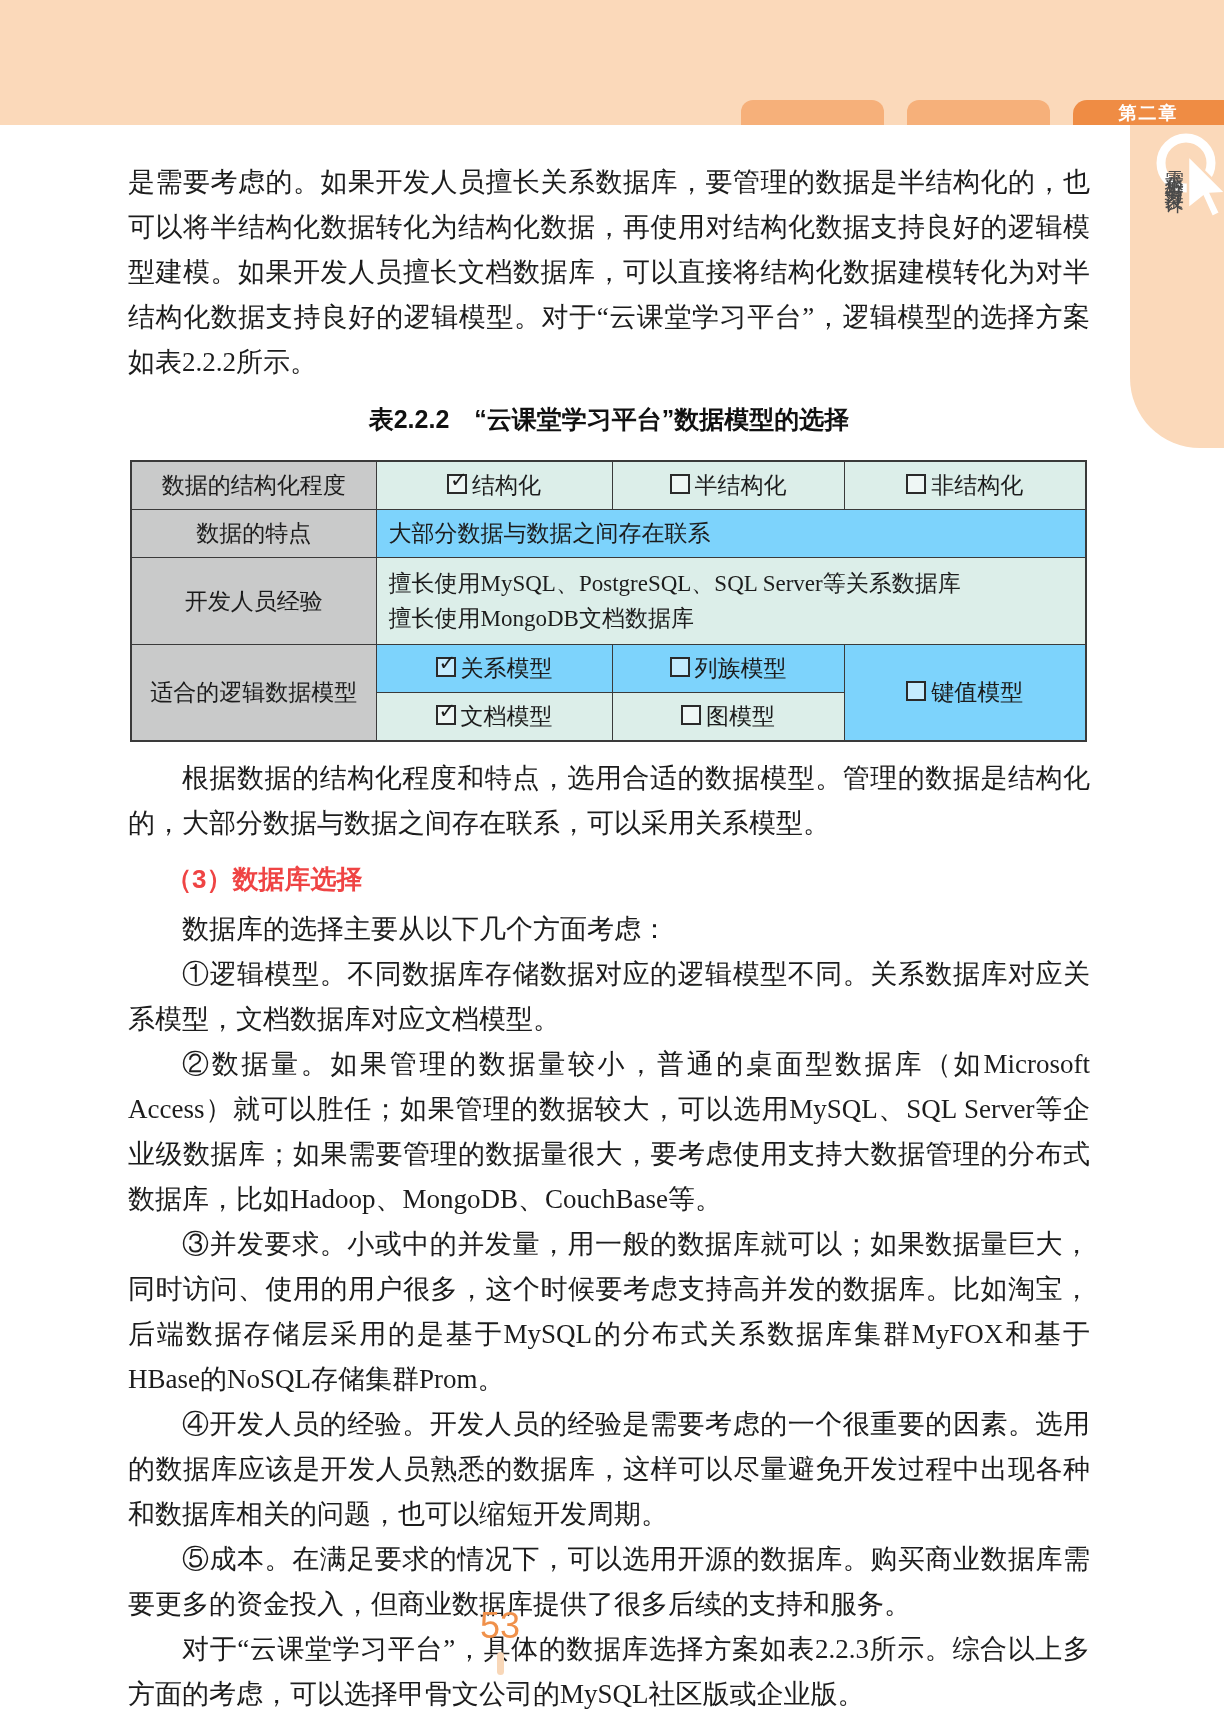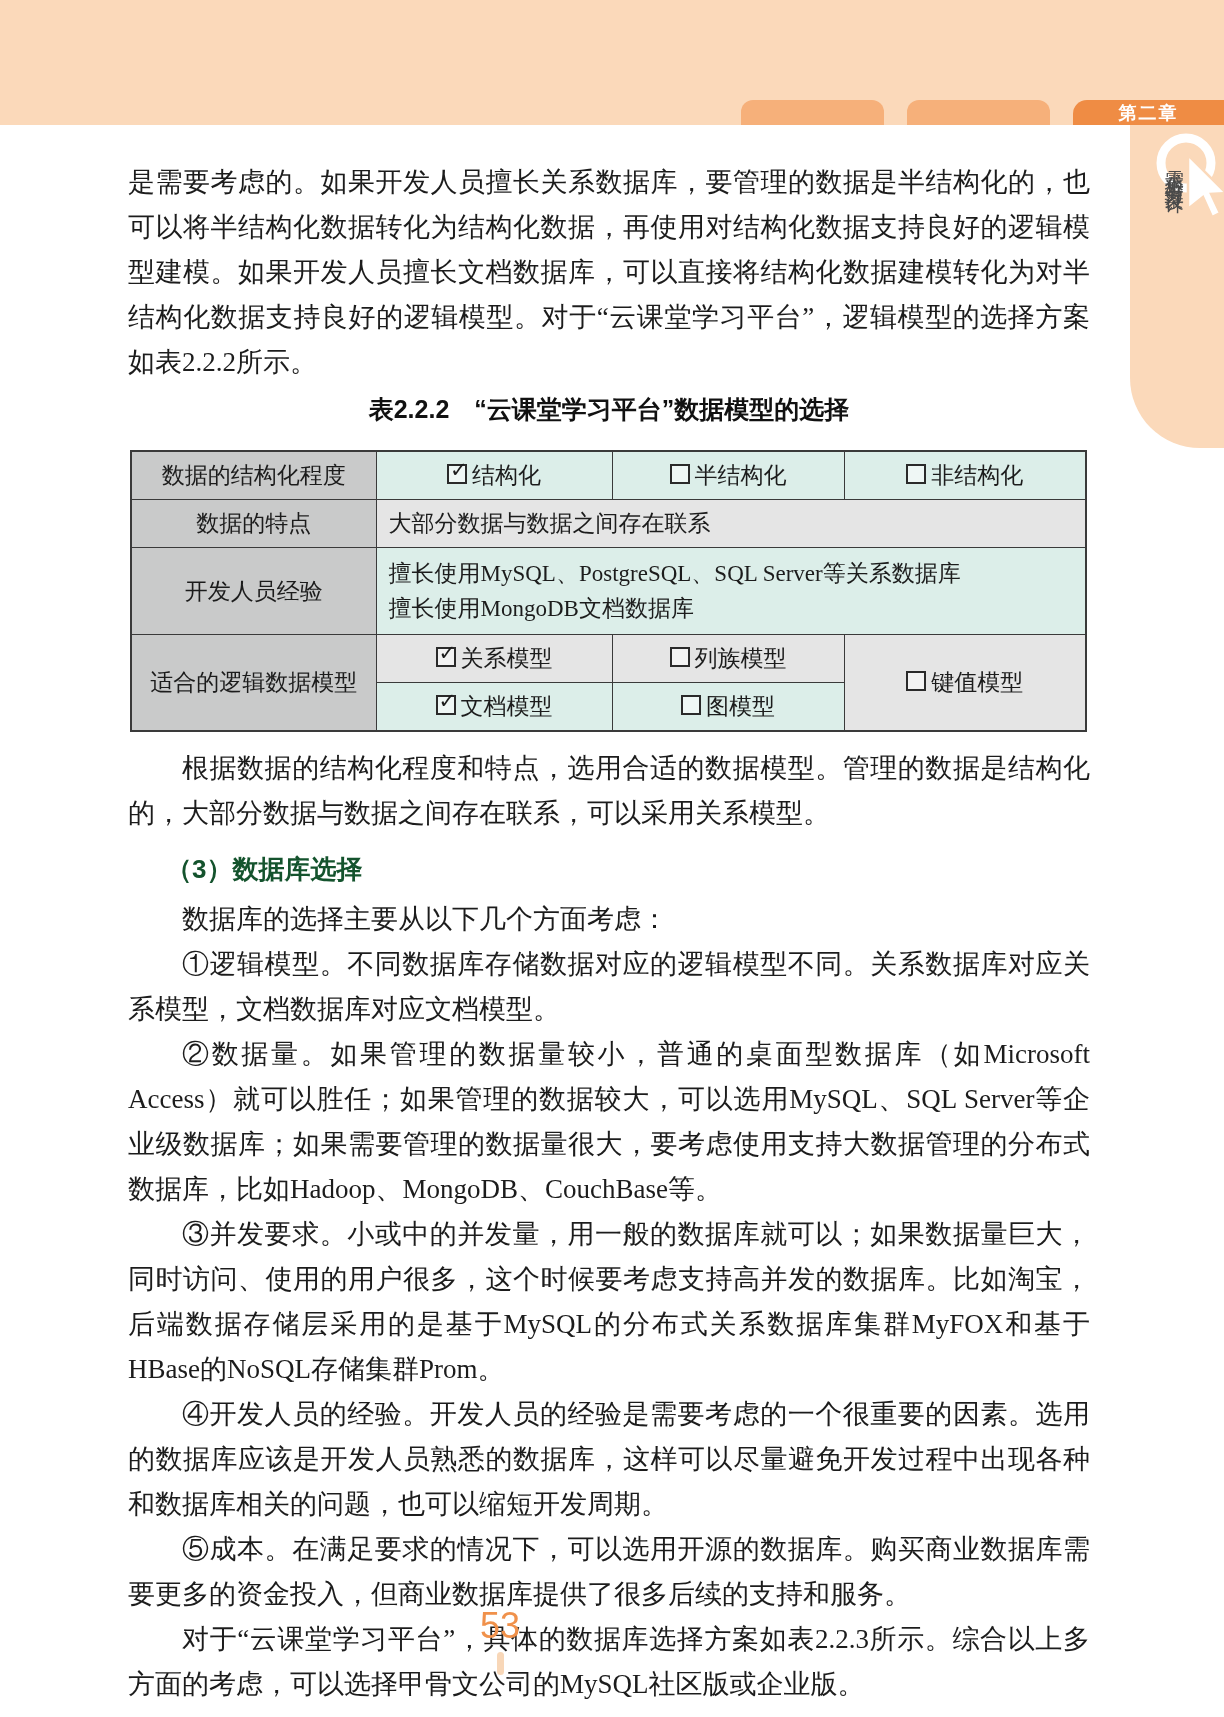--- a/index.html
+++ b/index.html
@@ -28,37 +28,37 @@
     position:absolute;top:30px;left:50%;transform:translateX(-62%);
     writing-mode:vertical-rl;text-orientation:upright;
     font-family:"Liberation Sans",sans-serif;font-size:19px;color:#4a4a4a;
     letter-spacing:3px;line-height:1;
   }
   
   .content{position:absolute;left:128px;top:160px;width:962px;}
   .content p{margin:0;font-size:27px;line-height:45px;text-align:justify;}
   .content p.indent{text-indent:2em;}
   .table-title{
-    margin:8px 0 24px 0;text-align:center;
+    margin:18px 0 24px 0;text-align:center;
     font-family:"Liberation Sans",sans-serif;font-weight:bold;font-size:25px;color:#111;
   }
   .sec-heading{
     margin:16px 0 10px 0;padding-left:38px;
-    font-family:"Liberation Sans",sans-serif;font-weight:bold;font-size:26px;color:#14532d;
+    font-family:"Liberation Sans",sans-serif;font-weight:bold;font-size:26px;color:#ef4444;
   }
   
   table.model{
     border-collapse:collapse;width:955px;margin-left:2px;
     font-size:23px;table-layout:fixed;
   }
   table.model td{border:1.6px solid #3a3a3a;padding:8px 12px;}
   table.model{border:2.5px solid #3a3a3a;}
   td.hd{background:#C9CACA;text-align:center;padding:0 4px;}
   td.mint{background:#DCEEE9;}
-  td.peach{background:#e5e5e5;}
+  td.peach{background:#7dd3fc;}
   td.center{text-align:center;}
   tr.r1{height:45px;} tr.r2{height:44px;} tr.r3{height:76px;}
   tr.r4a{height:44px;} tr.r4b{height:44px;}
   .two-line div{line-height:35px;}
   
   .cb{
     display:inline-block;width:16px;height:16px;border:2px solid #2a2a2a;
     margin-right:5px;vertical-align:-1px;position:relative;background:rgba(255,255,255,.55);
   }
   .cb.checked::after{

